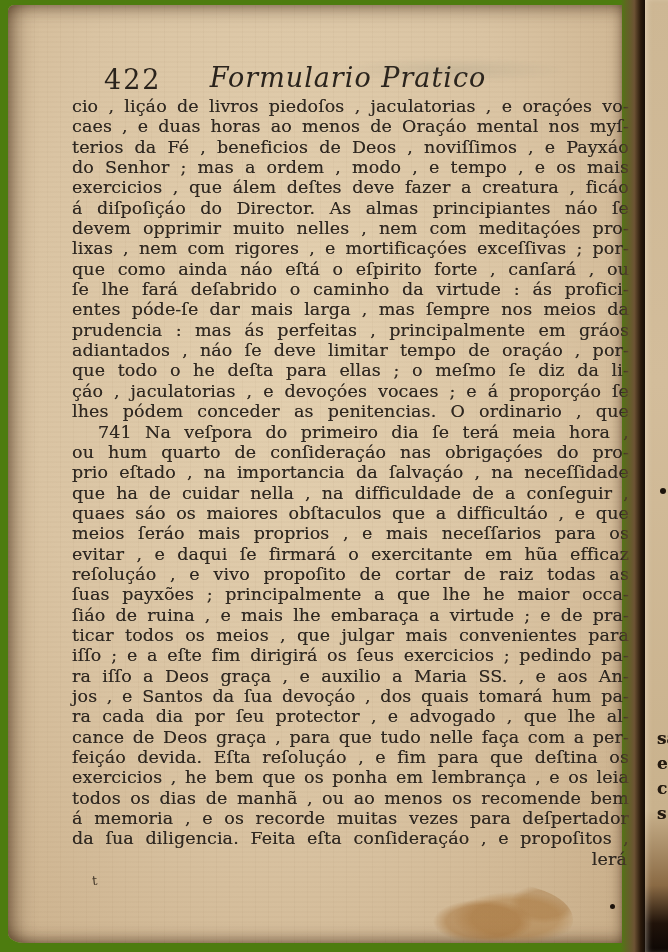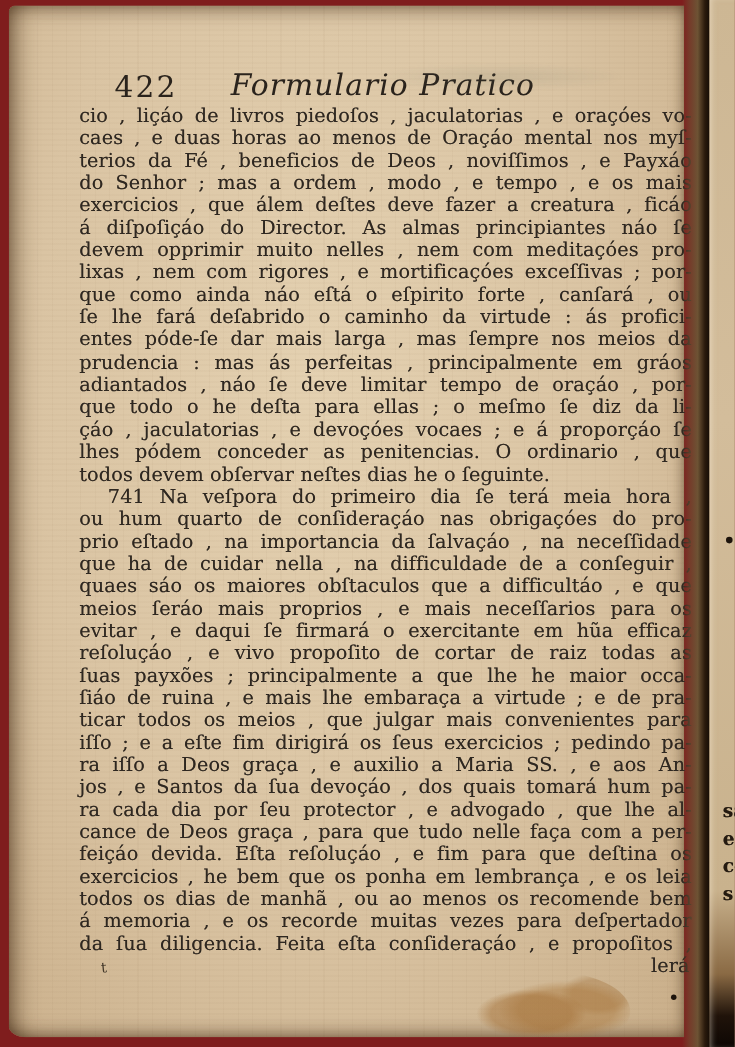--- a/index.html
+++ b/index.html
@@ -5,21 +5,21 @@
   html, body {
     margin: 0; padding: 0;
     width: 668px; height: 952px;
     overflow: hidden;
     background: #0a0705;
     font-family: "DejaVu Serif", serif;
   }
   .photo {
     position: relative;
     width: 668px; height: 952px;
-    background: #7f1d1d;
+    background: #4d7c0f;
   }
   
   .page {
     position: absolute;
     left: 8px; top: 5px;
     width: 614px; height: 938px;
     background:
       repeating-linear-gradient(90deg, rgba(125,95,62,0.045) 0 1px, rgba(0,0,0,0) 1px 13px),
       repeating-linear-gradient(0deg, rgba(125,95,62,0.03) 0 2px, rgba(0,0,0,0) 2px 5px),
       radial-gradient(ellipse at 46% 36%, #e4d1b1 0%, #dac4a3 55%, #c9ae89 100%);
@@ -131,21 +131,20 @@
         <div class="line">devem opprimir muito nelles , nem com meditaçóes pro-</div>
         <div class="line">lixas , nem com rigores , e mortificaçóes exceſſivas ; por-</div>
         <div class="line">que como ainda náo eſtá o eſpirito forte , canſará , ou</div>
         <div class="line">ſe lhe fará deſabrido o caminho da virtude : ás profici-</div>
         <div class="line">entes póde-ſe dar mais larga , mas ſempre nos meios da</div>
         <div class="line">prudencia : mas ás perfeitas , principalmente em gráos</div>
         <div class="line">adiantados , náo ſe deve limitar tempo de oraçáo , por-</div>
         <div class="line">que todo o he deſta para ellas ; o meſmo ſe diz da li-</div>
         <div class="line">çáo , jaculatorias , e devoçóes vocaes ; e á proporçáo ſe</div>
         <div class="line">lhes pódem conceder as penitencias.  O ordinario , que</div>
-        <div class="line nojust">todos devem obſervar neſtes dias he o ſeguinte.</div>
         <div class="line indent">741   Na veſpora do primeiro dia ſe terá meia hora ,</div>
         <div class="line">ou hum quarto de conſideraçáo nas obrigaçóes do pro-</div>
         <div class="line">prio eſtado , na importancia da ſalvaçáo , na neceſſidade</div>
         <div class="line">que ha de cuidar nella , na difficuldade de a conſeguir ,</div>
         <div class="line">quaes sáo os maiores obſtaculos que a difficultáo , e que</div>
         <div class="line">meios ſeráo mais proprios , e mais neceſſarios para os</div>
         <div class="line">evitar , e daqui ſe firmará o exercitante em hũa efficaz</div>
         <div class="line">reſoluçáo , e vivo propoſito de cortar de raiz todas as</div>
         <div class="line">ſuas payxões ; principalmente a que lhe he maior occa-</div>
         <div class="line">ſiáo de ruina , e mais lhe embaraça a virtude ; e de pra-</div>

